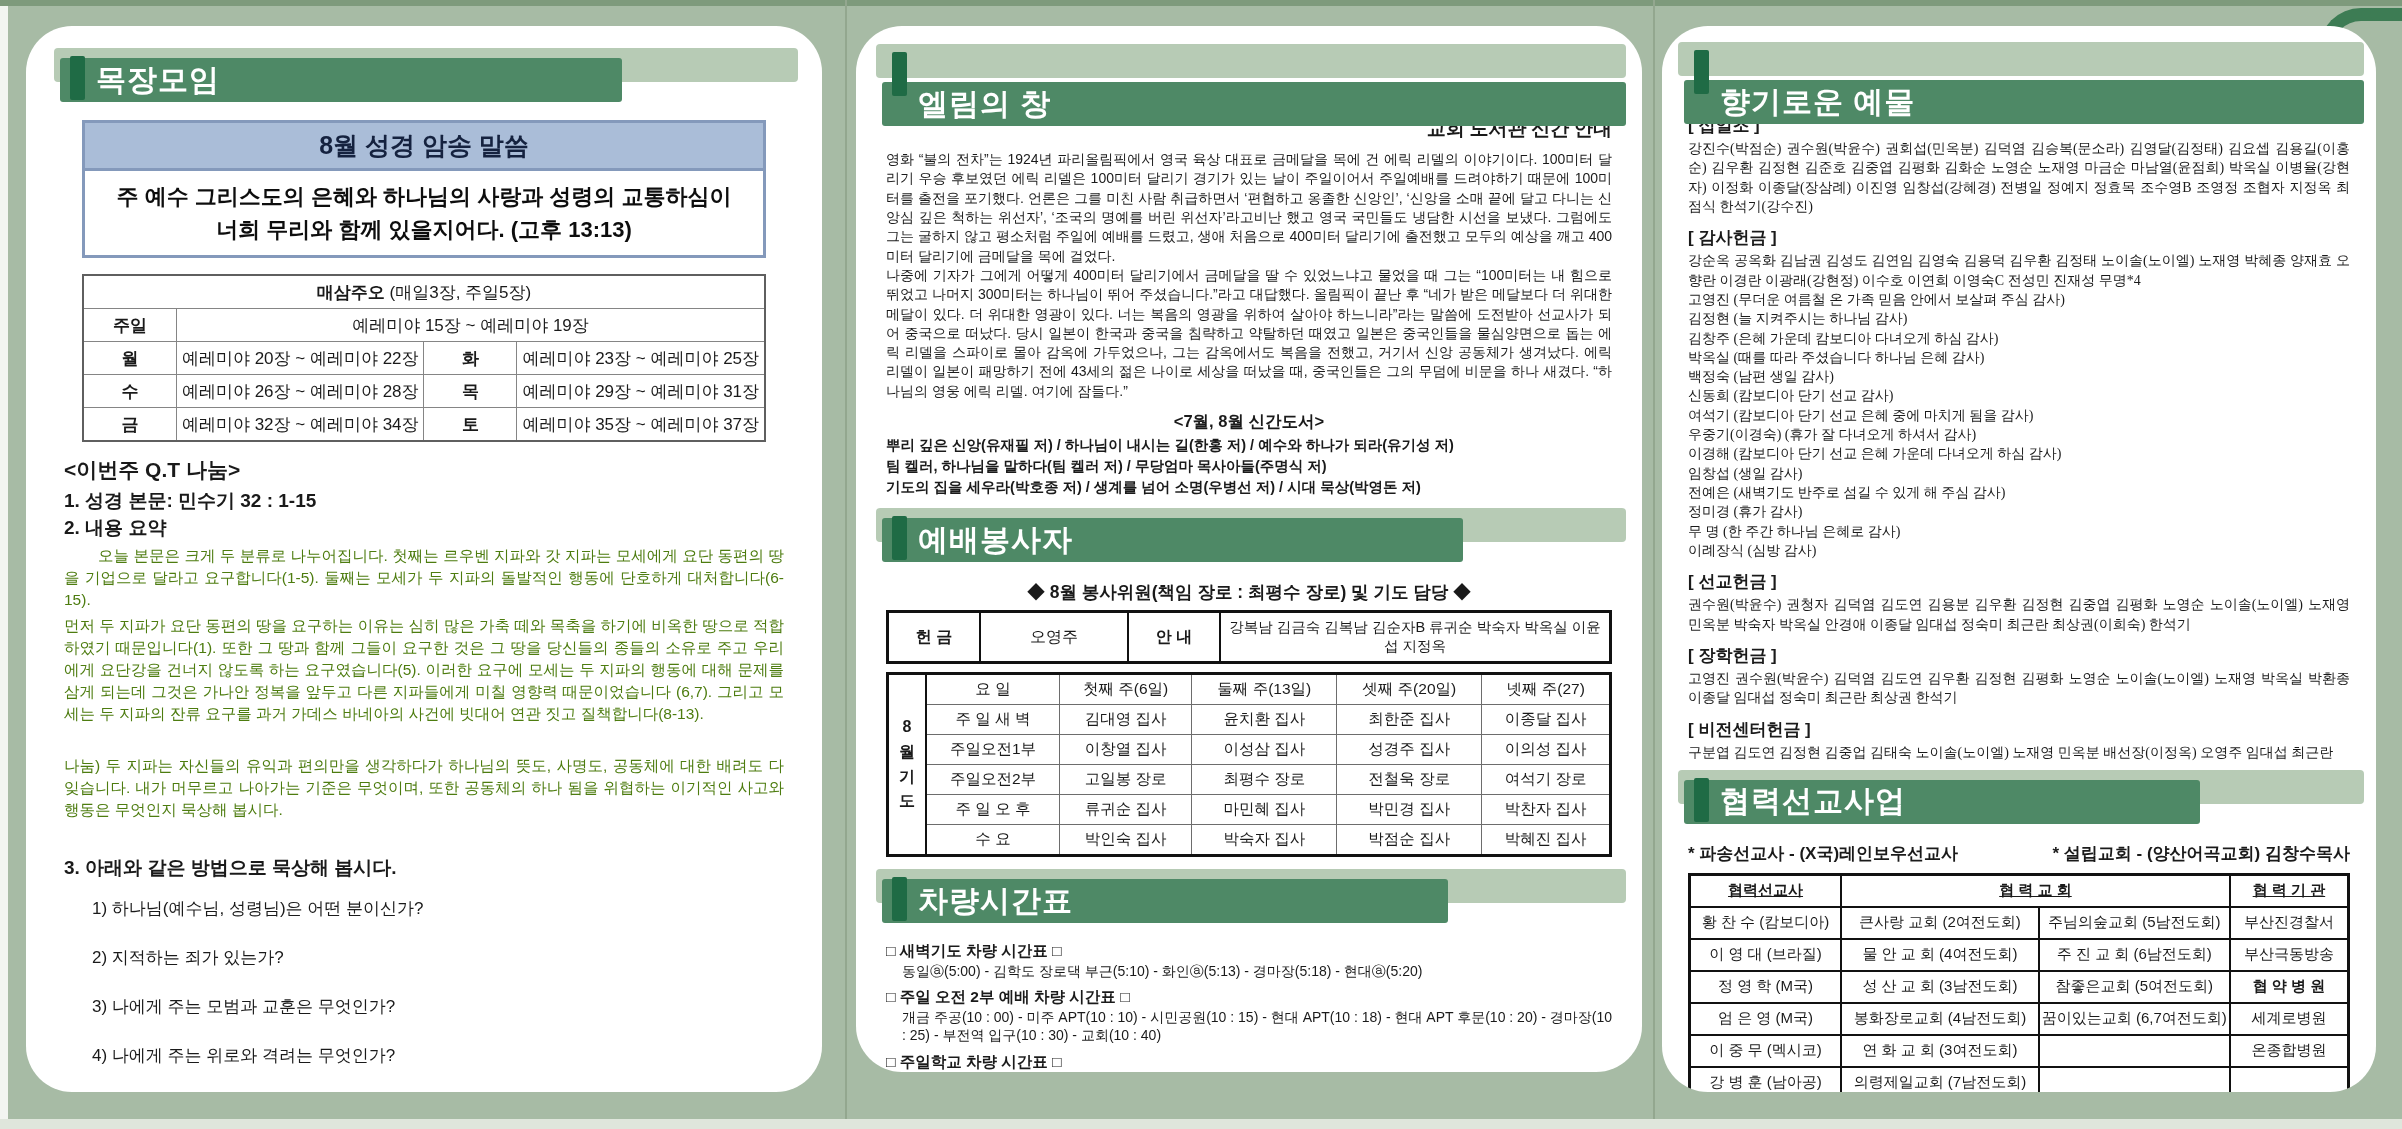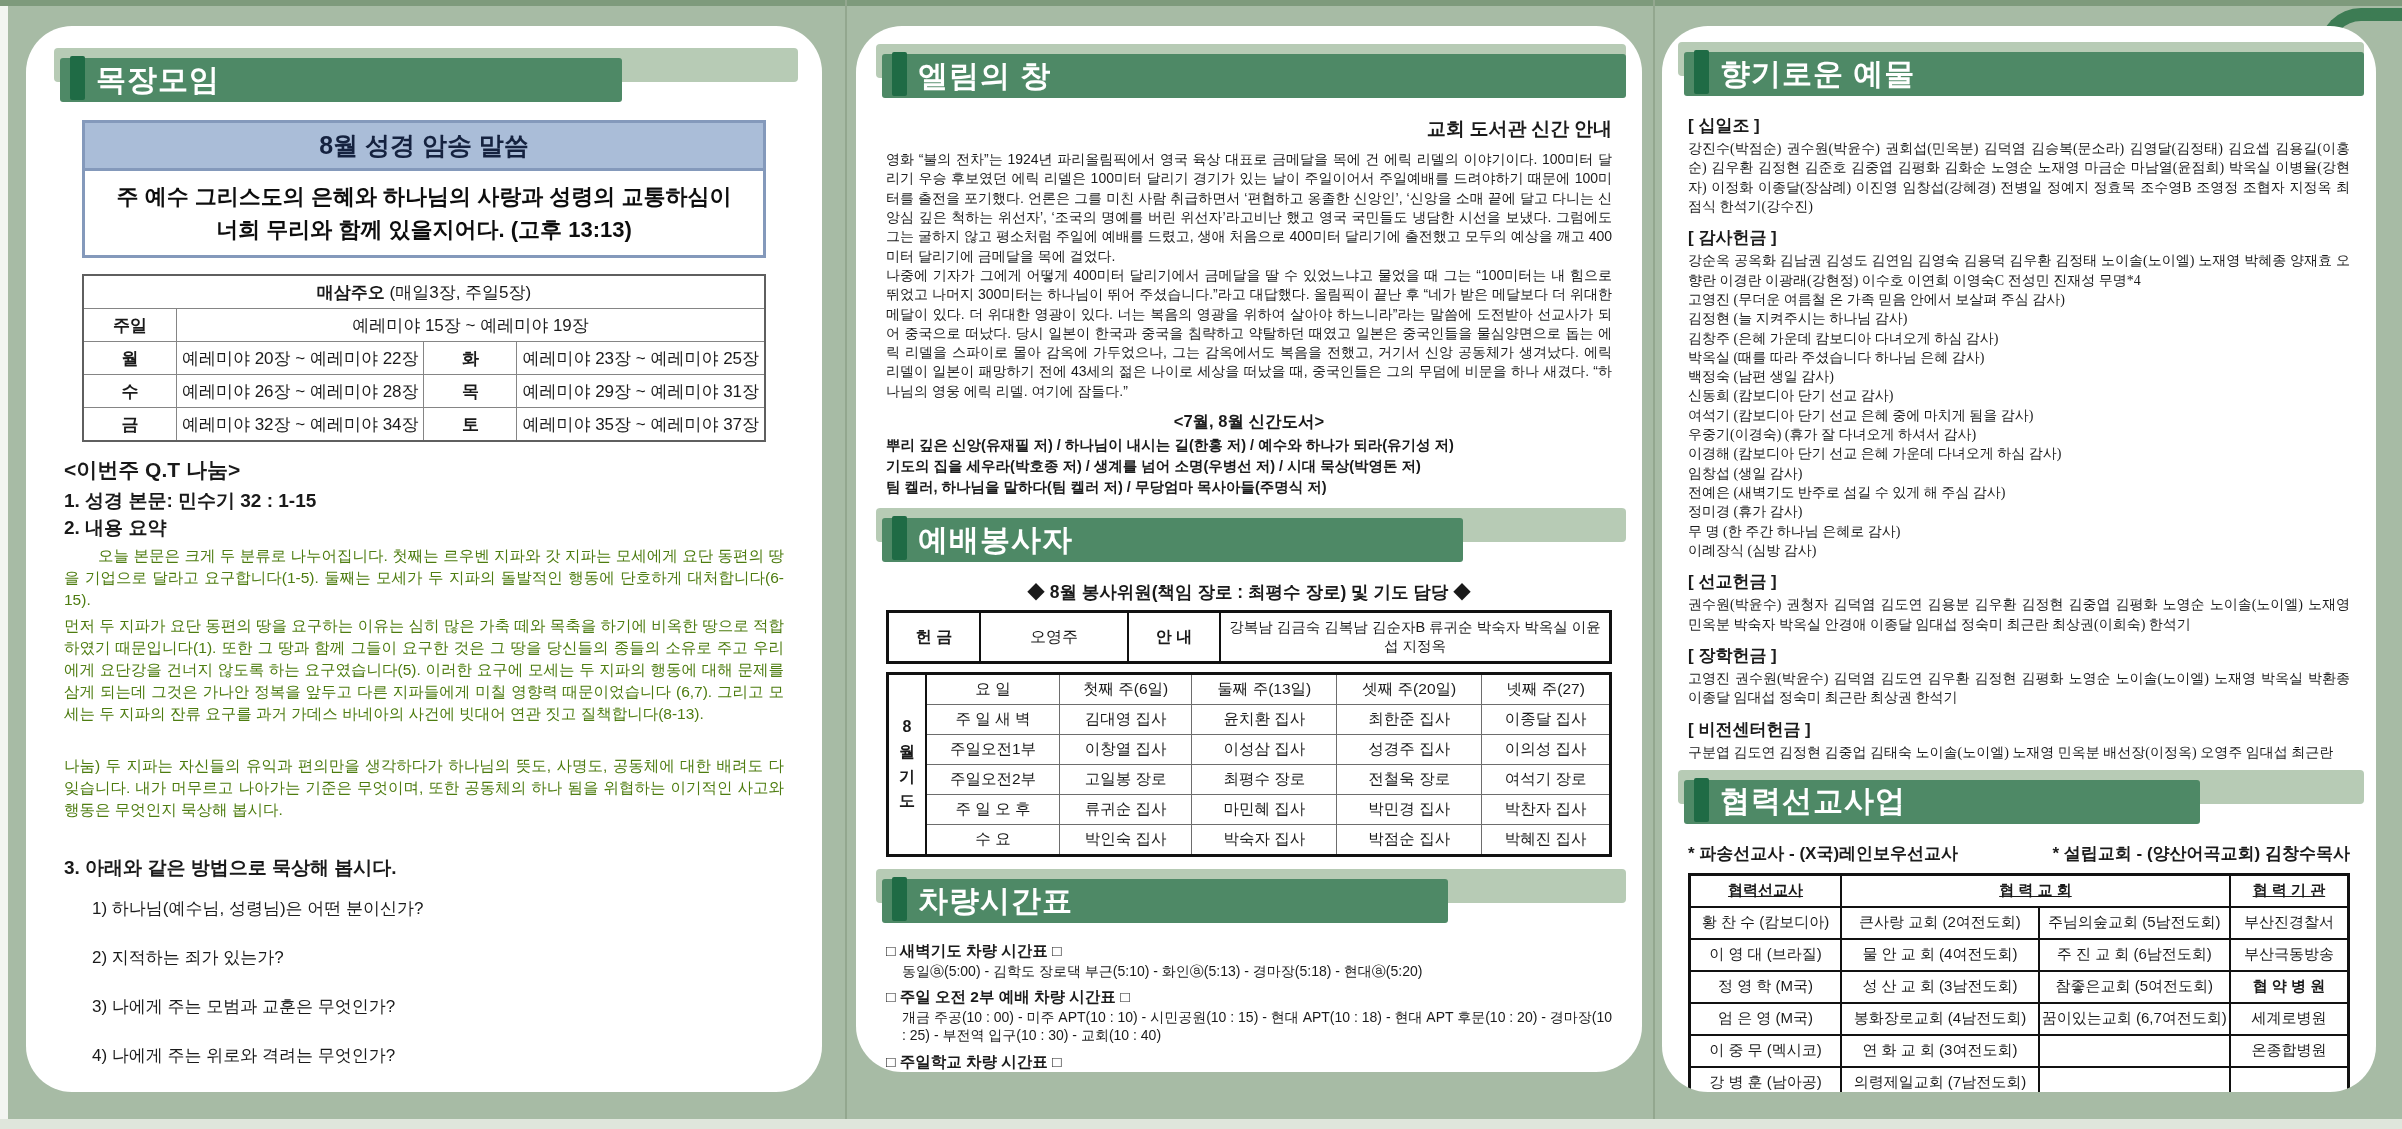--- a/index.html
+++ b/index.html
@@ -29,21 +29,21 @@
   .corner-tr{position:absolute;top:8px;right:0;width:70px;height:55px;border-top:13px solid #3d7c54;border-left:13px solid #3d7c54;border-top-left-radius:42px;}
 
   
   .sec{position:relative;height:50px;margin:4px 0 16px;}
   .sec .ghost{position:absolute;top:-6px;left:-10px;right:-14px;height:34px;background:#b7cbb5;border-radius:4px;}
   .sec .bar{position:absolute;top:4px;left:-4px;height:44px;background:#4e8966;color:#fff;
     font-weight:bold;font-size:30px;letter-spacing:1px;display:flex;align-items:center;
     padding-left:36px;border-radius:3px;z-index:1;box-sizing:border-box;}
   .sec .tab{position:absolute;top:2px;left:6px;width:15px;height:44px;background:#1f6b45;border-radius:2px;z-index:2;}
   .bw78 .bar{width:78%;}
-  .bw100 .bar{width:calc(100% + 18px);}
+  .bw100 .bar{width:calc(100% + 18px);margin-top:28px;}
   .bw80 .bar{width:80%;}
 
   
   .verse-box{margin:6px 18px 16px;border:3px solid #8499bb;}
   .vb-title{background:#aabdd8;text-align:center;font-size:25px;font-weight:bold;color:#15223f;
     padding:6px 0;border-bottom:3px solid #8499bb;}
   .vb-body{font-size:22px;font-weight:bold;text-align:center;padding:9px 4px;line-height:1.5;color:#0d0d0d;}
 
   table.reading{width:calc(100% - 36px);margin:0 18px 14px;border-collapse:collapse;font-size:17px;border:2px solid #5f5f5f;}
   table.reading td{border:1px solid #858585;text-align:center;padding:4px 4px;height:24px;}
@@ -174,22 +174,22 @@
     <div class="bar">엘림의 창</div>
     <div class="tab"></div>
   </div>
 
   <div class="article-title">교회 도서관 신간 안내</div>
   <p class="article-p">영화 “불의 전차”는 1924년 파리올림픽에서 영국 육상 대표로 금메달을 목에 건 에릭 리델의 이야기이다. 100미터 달리기 우승 후보였던 에릭 리델은 100미터 달리기 경기가 있는 날이 주일이어서 주일예배를 드려야하기 때문에 100미터를 출전을 포기했다. 언론은 그를 미친 사람 취급하면서 ‘편협하고 옹졸한 신앙인’, ‘신앙을 소매 끝에 달고 다니는 신앙심 깊은 척하는 위선자’, ‘조국의 명예를 버린 위선자’라고비난 했고 영국 국민들도 냉담한 시선을 보냈다. 그럼에도 그는 굴하지 않고 평소처럼 주일에 예배를 드렸고, 생애 처음으로 400미터 달리기에 출전했고 모두의 예상을 깨고 400미터 달리기에 금메달을 목에 걸었다.</p>
   <p class="article-p">나중에 기자가 그에게 어떻게 400미터 달리기에서 금메달을 딸 수 있었느냐고 물었을 때 그는 “100미터는 내 힘으로 뛰었고 나머지 300미터는 하나님이 뛰어 주셨습니다.”라고 대답했다. 올림픽이 끝난 후 “네가 받은 메달보다 더 위대한 메달이 있다. 더 위대한 영광이 있다. 너는 복음의 영광을 위하여 살아야 하느니라”라는 말씀에 도전받아 선교사가 되어 중국으로 떠났다. 당시 일본이 한국과 중국을 침략하고 약탈하던 때였고 일본은 중국인들을 물심양면으로 돕는 에릭 리델을 스파이로 몰아 감옥에 가두었으나, 그는 감옥에서도 복음을 전했고, 거기서 신앙 공동체가 생겨났다. 에릭 리델이 일본이 패망하기 전에 43세의 젊은 나이로 세상을 떠났을 때, 중국인들은 그의 무덤에 비문을 하나 새겼다. “하나님의 영웅 에릭 리델. 여기에 잠들다.”</p>
 
   <div class="books-title">&lt;7월, 8월 신간도서&gt;</div>
   <div class="book-line">뿌리 깊은 신앙(유재필 저) / 하나님이 내시는 길(한홍 저) /  예수와 하나가 되라(유기성 저)</div>
+  <div class="book-line">팀 켈러, 하나님을 말하다(팀 켈러 저)  / 무당엄마 목사아들(주명식 저)</div>
   <div class="book-line">기도의 집을 세우라(박호종 저) / 생계를 넘어 소명(우병선 저) / 시대 묵상(박영돈 저)</div>
-  <div class="book-line">팀 켈러, 하나님을 말하다(팀 켈러 저)  / 무당엄마 목사아들(주명식 저)</div>
 
   <div class="sec bw80" style="margin-top:16px;">
     <div class="ghost"></div>
     <div class="bar">예배봉사자</div>
     <div class="tab"></div>
   </div>
 
   <div class="duty-caption">◆ 8월 봉사위원(책임 장로 : 최평수 장로) 및 기도 담당 ◆</div>
 
   <table class="offering">

